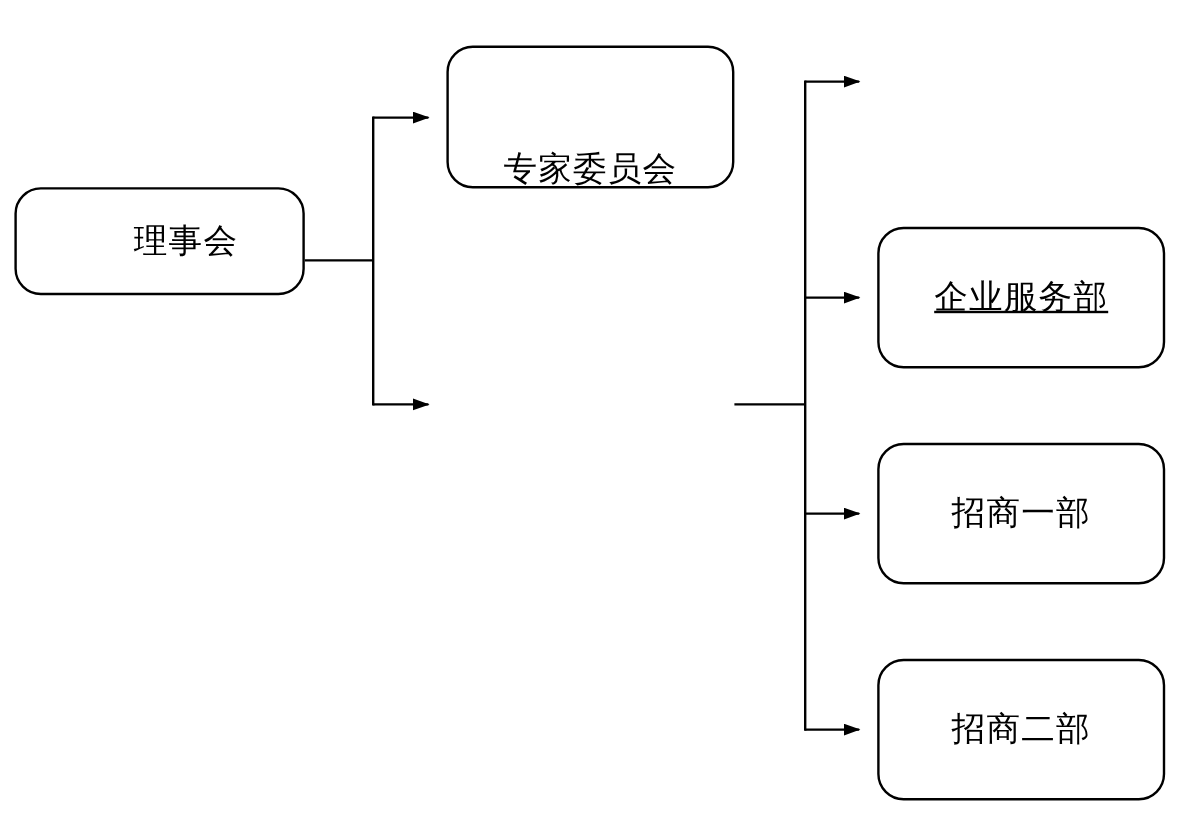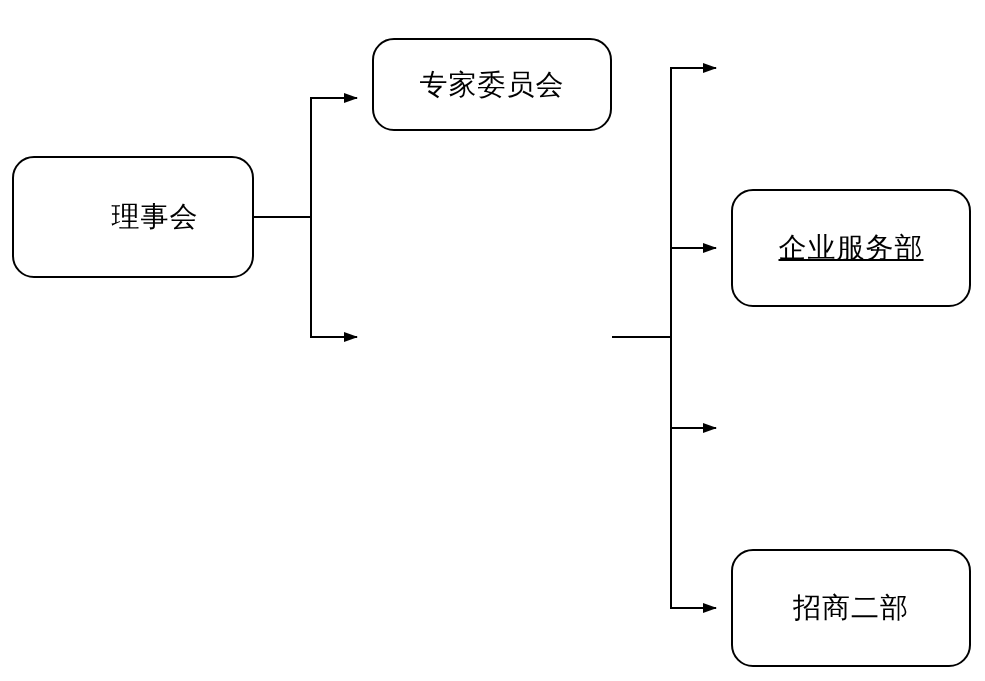--- a/index.html
+++ b/index.html
@@ -33,22 +33,22 @@
     justify-content: center;
     color: #000000;
     font-size: 28px;
     line-height: 1;
     letter-spacing: 1px;
     cursor: default;
   }
   .node span { white-space: nowrap; }
 
   
-  #node-0 { left: 12px;  top: 156px; width: 242px; height: 122px; padding-left: 44px; }
-  #node-1 { left: 372px; top: 38px;  width: 240px; height: 93px; }
+  #node-0 { left: 12px;  top: 156px; width: 242px; height: 90px; padding-left: 44px; }
+  #node-1 { left: 372px; top: 38px;  width: 240px; height: 119px; align-items: flex-end; }
   #node-2 { left: 372px; top: 278px; width: 240px; height: 118px; }
   #node-3 { left: 731px; top: 9px;   width: 240px; height: 118px; }
   #node-4 { left: 731px; top: 189px; width: 240px; height: 118px; text-decoration: underline; }
   #node-5 { left: 731px; top: 369px; width: 240px; height: 118px; }
   #node-6 { left: 731px; top: 549px; width: 240px; height: 118px; }
 </style>
 </head>
 <body>
 
 <div class="canvas">
@@ -85,18 +85,21 @@
   <div class="node" id="node-1">
     <span>专家委员会</span>
   </div>
 
 
 
   <div class="node" id="node-4">
     <span>企业服务部</span>
   </div>
 
+  <div class="node" id="node-5">
+    <span>招商一部</span>
+  </div>
 
   <div class="node" id="node-6">
     <span>招商二部</span>
   </div>
 
 </div>
 
 </body></html>

